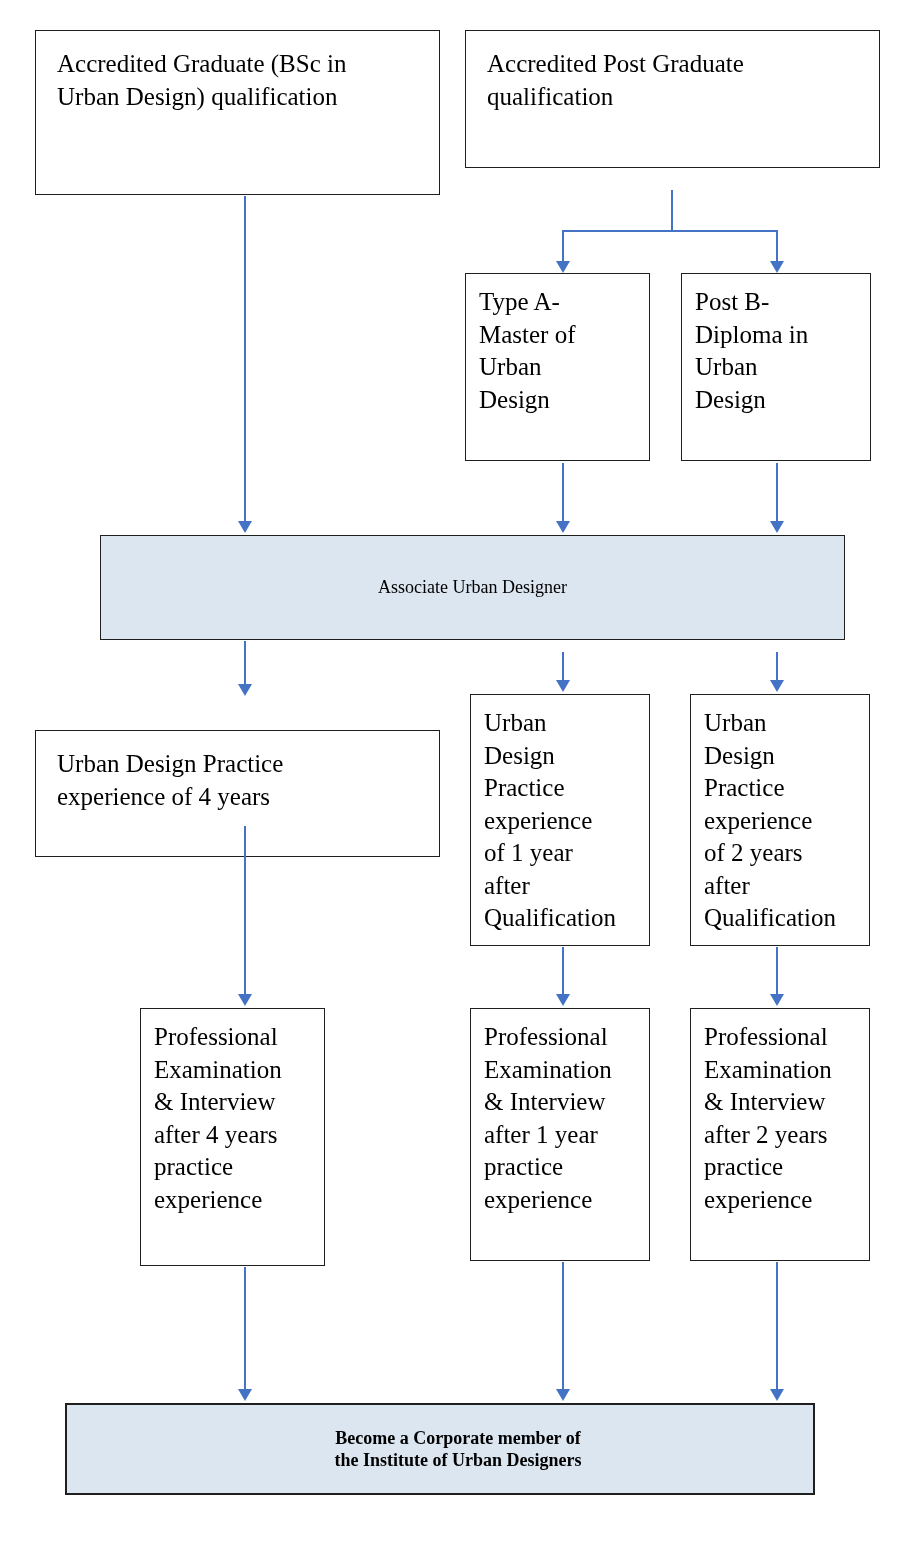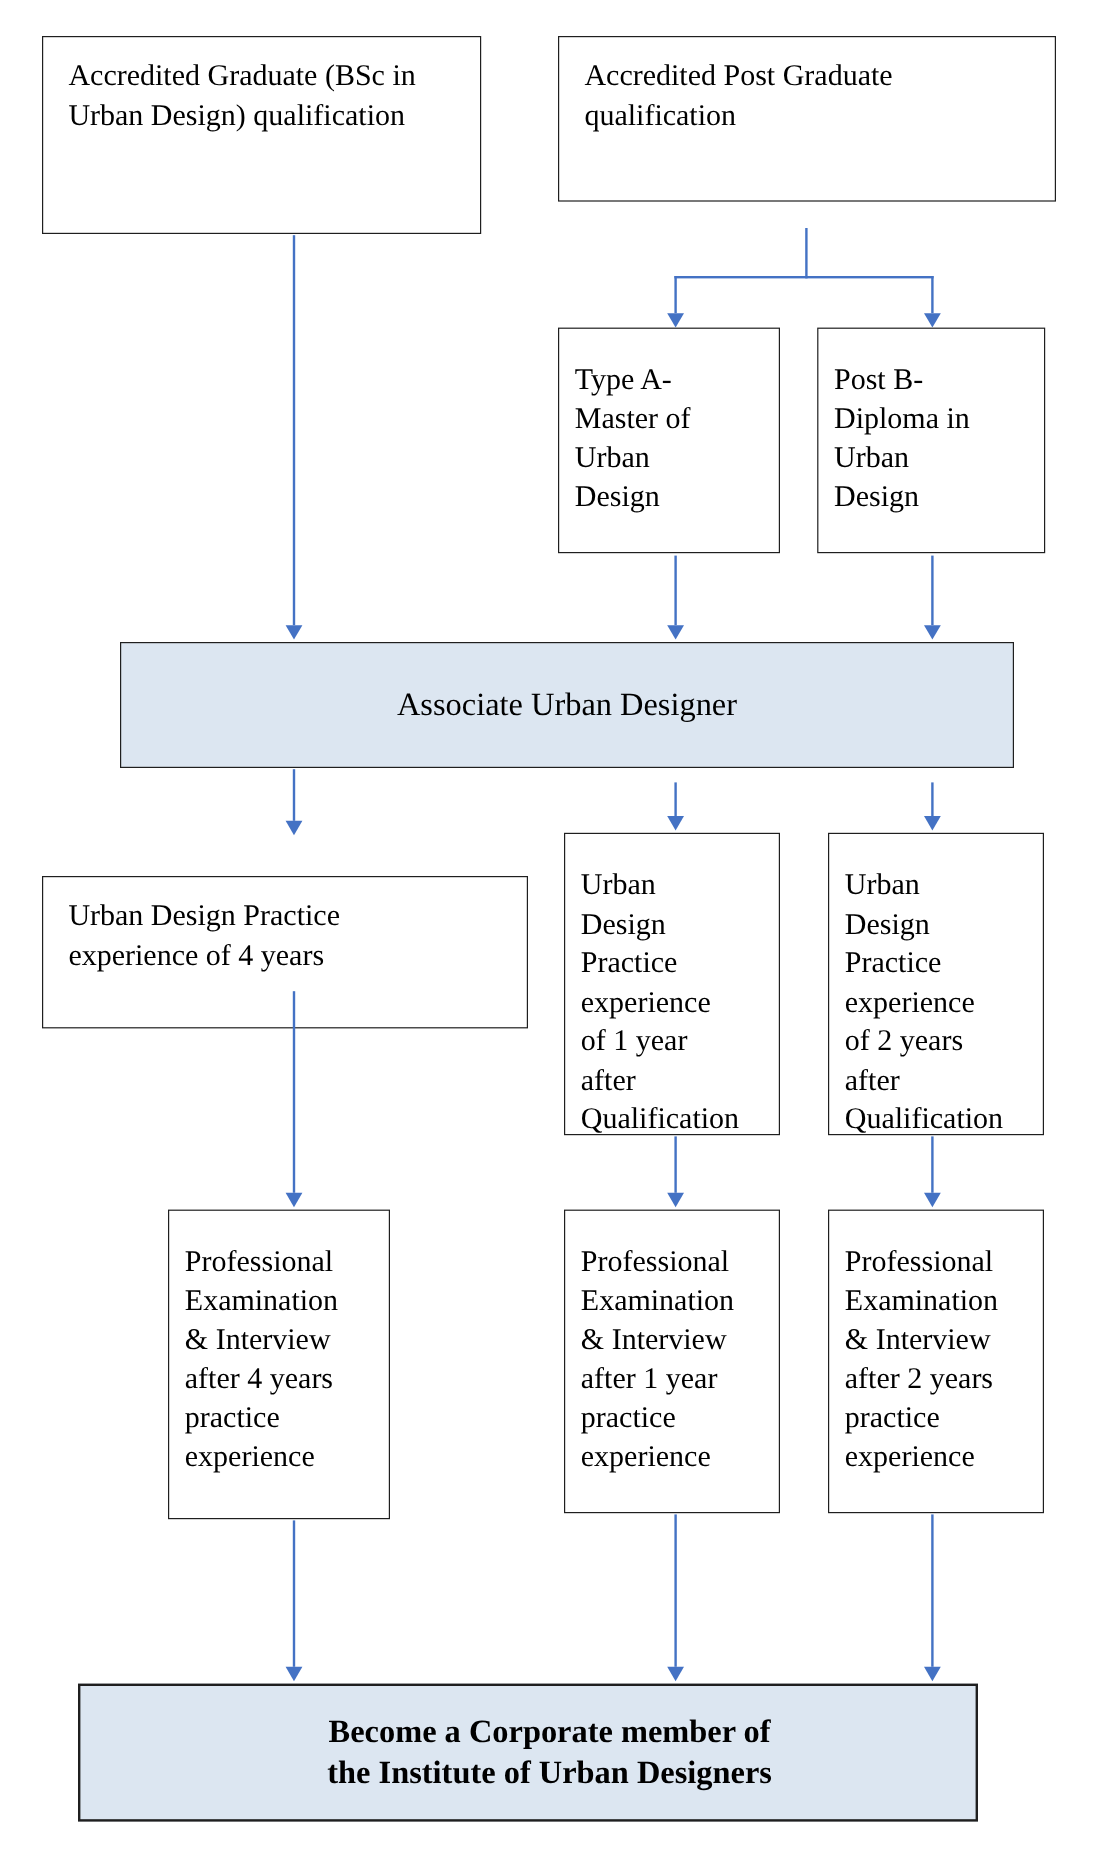--- a/index.html
+++ b/index.html
@@ -12,28 +12,28 @@
   body{font-family:"Liberation Serif","DejaVu Serif",serif;color:#000;}
   .canvas{position:relative;width:916px;height:1546px;background:#ffffff;overflow:hidden;}
 
   .box{
     position:absolute;
     border:1.5px solid var(--border,#1f1f1f);
     background:#ffffff;
     font-size:25px;
     line-height:1.3;
     white-space:pre-line;
-    padding:27px 13px;
+    padding:12px 13px;
   }
   .box.wide{padding:17px 21px;}
   .box.filled{
     background:var(--box-fill,#dce6f1);
     display:flex;align-items:center;justify-content:center;
     text-align:center;
-    font-size:27px;
+    font-size:18px;
     padding:6px 12px;
   }
   .box.corporate{
     border-width:2.5px;
     font-weight:bold;
     line-height:1.25;
   }
 
   .arrow-down{position:absolute;width:2px;background:var(--arrow,#4472c4);}
   .arrow-down::after{
@@ -43,21 +43,21 @@
     border-top:12px solid var(--arrow,#4472c4);
   }
   .vline{position:absolute;width:2px;background:var(--arrow,#4472c4);}
   .hline{position:absolute;height:2px;background:var(--arrow,#4472c4);}
 </style>
 </head>
 <body>
 
 <div class="canvas">
 
-  <div class="box wide" style="left:35px;top:30px;width:366px;height:165px;">Accredited Graduate (BSc in
+  <div class="box wide" style="left:35px;top:30px;width:405px;height:165px;">Accredited Graduate (BSc in
 Urban Design) qualification</div>
 
   <div class="box wide" style="left:465px;top:30px;width:415px;height:138px;">Accredited Post Graduate
 qualification</div>
 
   <div class="vline" style="left:671px;top:190px;height:42px;"></div>
   <div class="hline" style="left:562px;top:230px;width:216px;"></div>
   <div class="arrow-down" style="left:562px;top:230px;height:31px;"></div>
   <div class="arrow-down" style="left:776px;top:230px;height:31px;"></div>
 
@@ -117,16 +117,16 @@
 Examination
 &amp; Interview
 after 2 years
 practice
 experience</div>
 
   <div class="arrow-down" style="left:244px;top:1267px;height:122px;"></div>
   <div class="arrow-down" style="left:562px;top:1262px;height:127px;"></div>
   <div class="arrow-down" style="left:776px;top:1262px;height:127px;"></div>
 
-  <div class="box filled corporate" style="left:65px;top:1403px;width:750px;height:115px;padding-left:48px;">Become a Corporate member of
+  <div class="box filled corporate" style="left:65px;top:1403px;width:750px;height:92px;padding-left:48px;">Become a Corporate member of
 the Institute of Urban Designers</div>
 
 </div>
 
 </body></html>

